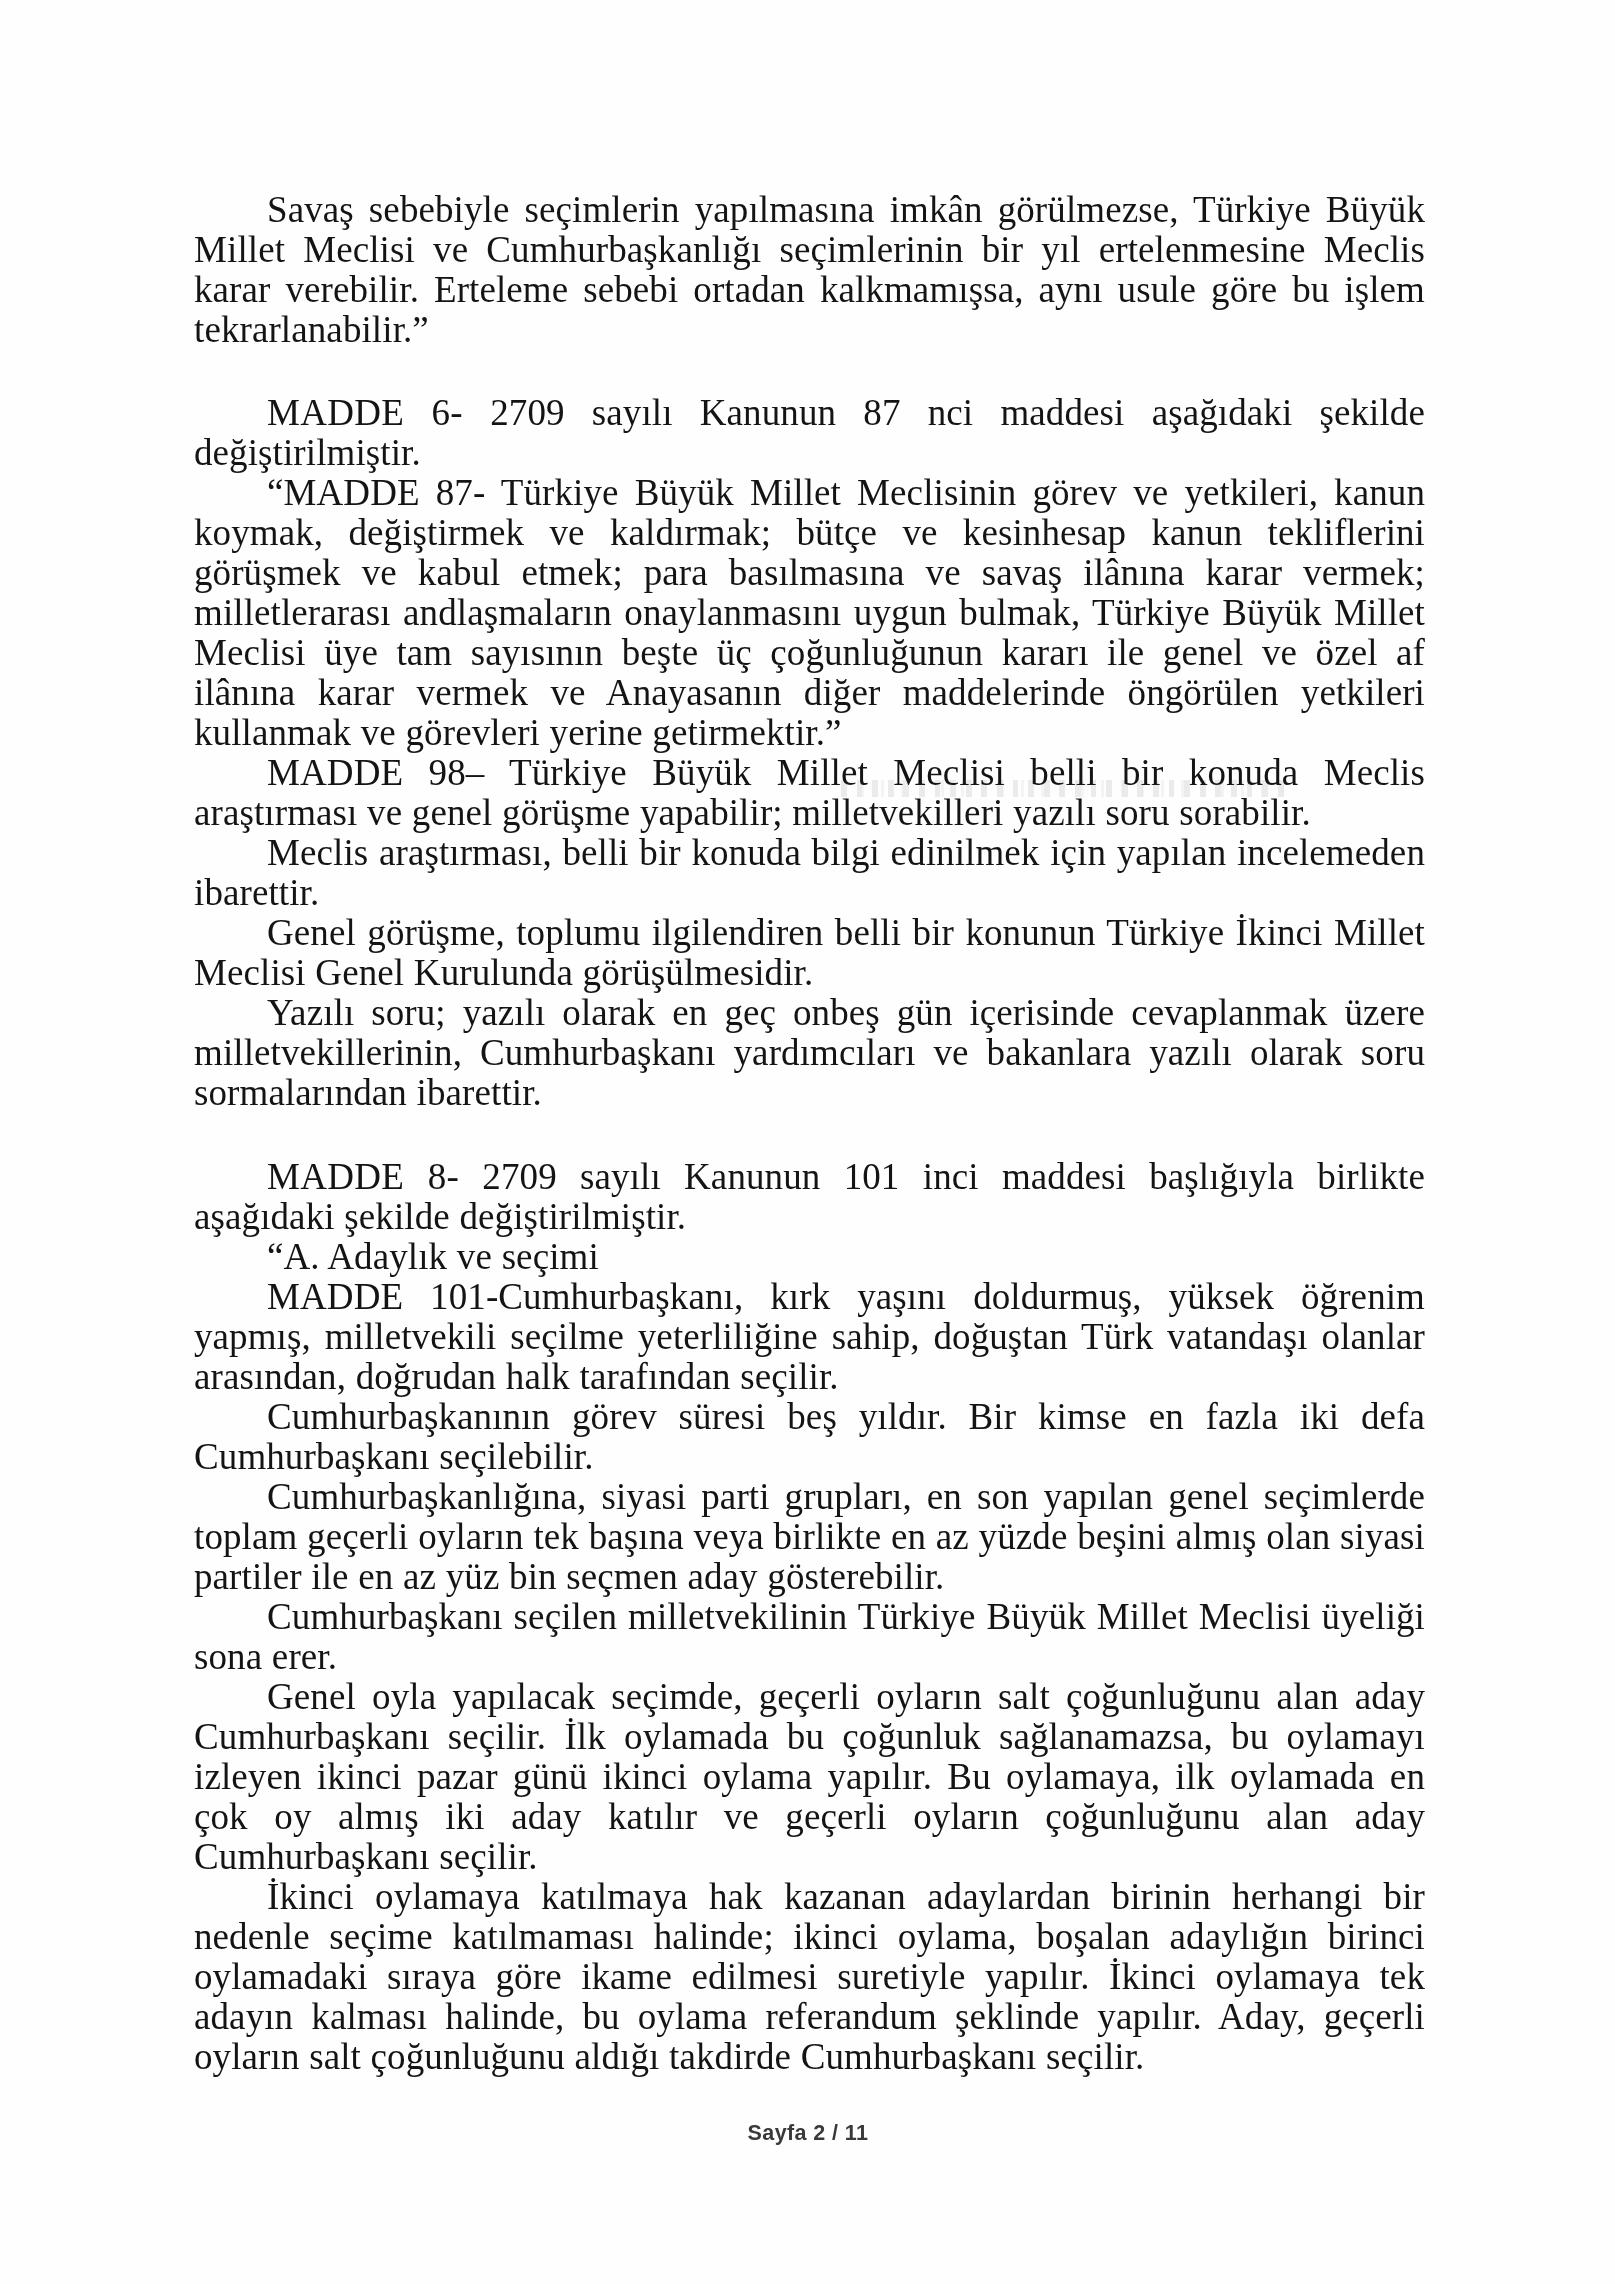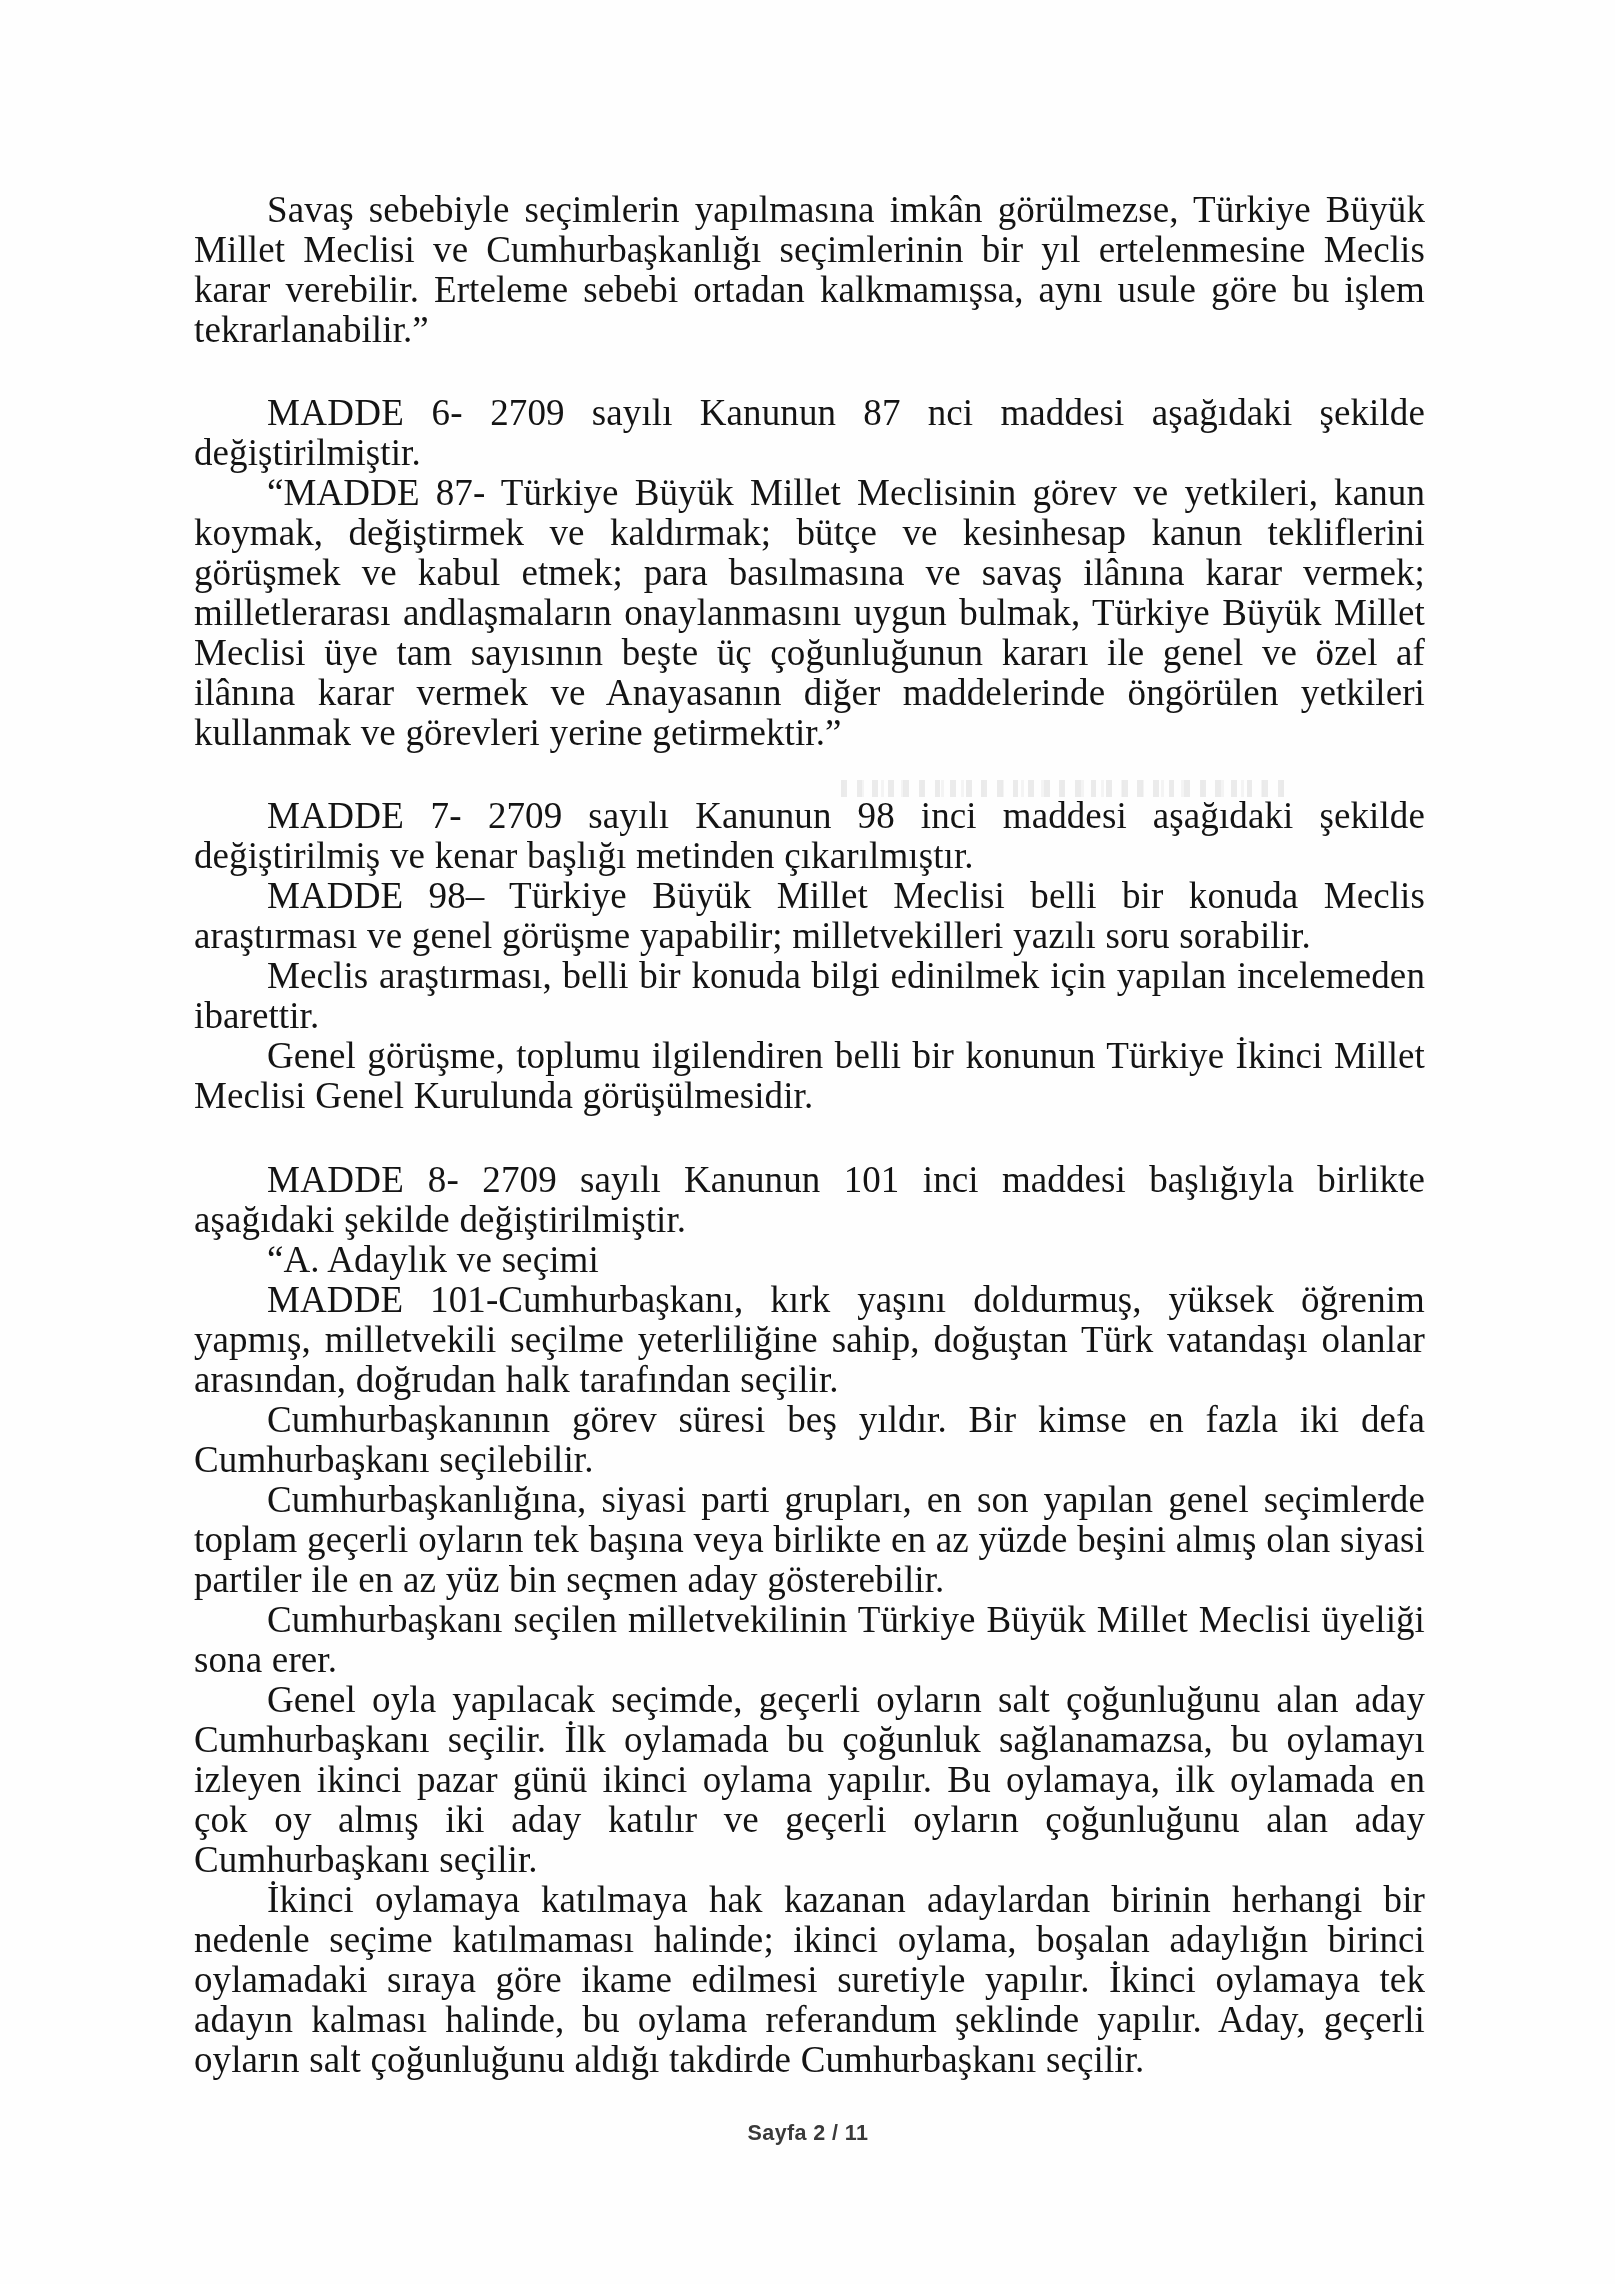--- a/index.html
+++ b/index.html
@@ -100,29 +100,29 @@
 <div class="page">
 
   <div class="content">
 
     <p class="para last-left">Savaş sebebiyle seçimlerin yapılmasına imkân görülmezse, Türkiye Büyük Millet Meclisi ve Cumhurbaşkanlığı seçimlerinin bir yıl ertelenmesine Meclis karar verebilir. Erteleme sebebi ortadan kalkmamışsa, aynı usule göre bu işlem tekrarlanabilir.”</p>
 
     <p class="para gap-before last-left"><span class="madde-label">MADDE 6-</span><span> 2709 sayılı Kanunun 87 nci maddesi aşağıdaki şekilde değiştirilmiştir.</span></p>
 
     <p class="para last-left">“MADDE 87- Türkiye Büyük Millet Meclisinin görev ve yetkileri, kanun koymak, değiştirmek ve kaldırmak; bütçe ve kesinhesap kanun tekliflerini görüşmek ve kabul etmek; para basılmasına ve savaş ilânına karar vermek; milletlerarası andlaşmaların onaylanmasını uygun bulmak, Türkiye Büyük Millet Meclisi üye tam sayısının beşte üç çoğunluğunun kararı ile genel ve özel af ilânına karar vermek ve Anayasanın diğer maddelerinde öngörülen yetkileri kullanmak ve görevleri yerine getirmektir.”</p>
 
-    <p class="para gap-before last-left"><span class="madde-label">MADDE 7-</span><span> 2709 sayılı Kanunun 98 inci maddesi aşağıdaki şekilde değiştirilmiş ve kenar başlığı metinden çıkarılmıştır.</span></p>
 
     <p class="para last-left">MADDE 98– Türkiye Büyük Millet Meclisi belli bir konuda Meclis araştırması ve genel görüşme yapabilir; milletvekilleri yazılı soru sorabilir.</p>
 
     <p class="para last-left">Meclis araştırması, belli bir konuda bilgi edinilmek için yapılan incelemeden ibarettir.</p>
 
     <p class="para last-left">Genel görüşme, toplumu ilgilendiren belli bir konunun Türkiye İkinci Millet Meclisi Genel Kurulunda görüşülmesidir.</p>
 
 
+    <p class="para last-left">Yazılı soru; yazılı olarak en geç onbeş gün içerisinde cevaplanmak üzere milletvekillerinin, Cumhurbaşkanı yardımcıları ve bakanlara yazılı olarak soru sormalarından ibarettir.</p>
 
 
     <p class="para gap-before-sm last-left"><span class="madde-label">MADDE 8-</span><span> 2709 sayılı Kanunun 101 inci maddesi başlığıyla birlikte aşağıdaki şekilde değiştirilmiştir.</span></p>
 
     <p class="para last-left">“A. Adaylık ve seçimi</p>
 
     <p class="para last-left">MADDE 101-Cumhurbaşkanı, kırk yaşını doldurmuş, yüksek öğrenim yapmış, milletvekili seçilme yeterliliğine sahip, doğuştan Türk vatandaşı olanlar arasından, doğrudan halk tarafından seçilir.</p>
 
     <p class="para last-left">Cumhurbaşkanının görev süresi beş yıldır. Bir kimse en fazla iki defa Cumhurbaşkanı seçilebilir.</p>
 

